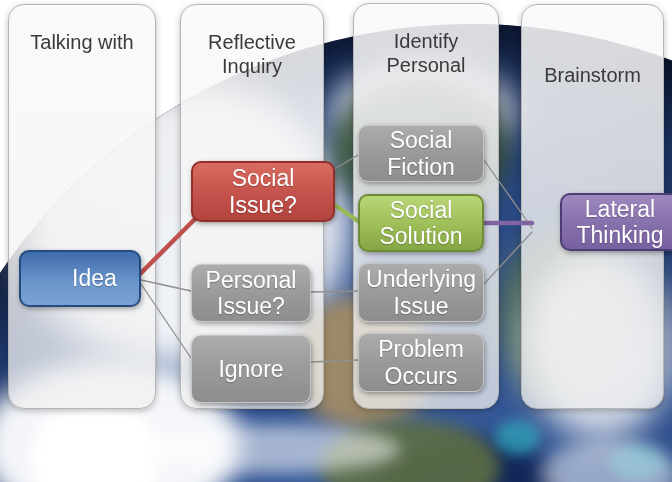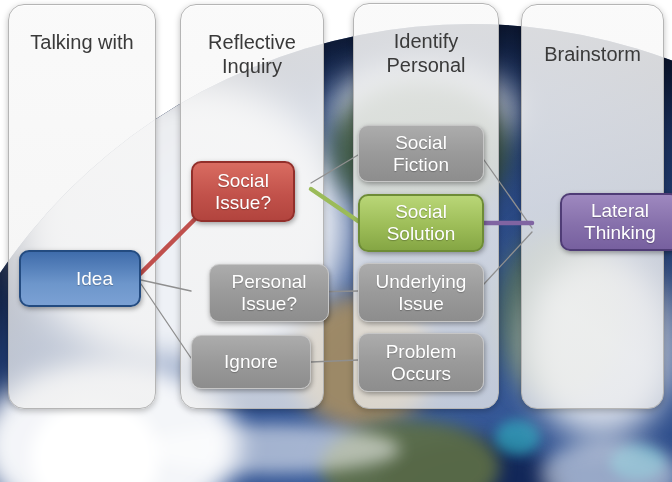--- a/index.html
+++ b/index.html
@@ -45,42 +45,42 @@
     z-index:2;
   }
   #panel-talking-with      {left:8px;   width:146px;}
   #panel-reflective-inquiry{left:180px; width:142px;}
   #panel-identify-problem  {left:353px; width:144px; top:3px; height:404px;}
   #panel-brainstorm        {left:521px; width:141px;}
   .panel-title{
     margin:26px auto 0 auto; max-width:112px;
     text-align:center; color:#3a3a3a; font-size:20px; line-height:1.18;
   }
-  #panel-brainstorm .panel-title{margin-top:38px; max-width:130px;}
+  #panel-brainstorm .panel-title{margin-top:59px; max-width:130px;}
   
   #connectors{position:absolute; left:0; top:0; z-index:3;}
   
   .node{
     position:absolute; z-index:4; border-radius:10px;
     display:flex; align-items:center; justify-content:center;
-    text-align:center; color:#fff; font-size:19px; line-height:1.15;
+    text-align:center; color:#fff; font-size:23px; line-height:1.15;
     padding:0 8px; box-sizing:border-box;
     box-shadow:1px 2px 5px rgba(0,0,0,0.35);
     text-shadow:0 1px 1px rgba(0,0,0,0.25);
   }
   .node .lbl{max-width:110px;}
   .node-blue  {background:linear-gradient(180deg,#3f6cab 0%, #6d96cb 60%, #7ba1d4 100%); border:2px solid #234b80;}
   .node-red   {background:linear-gradient(180deg,#d96c61 0%, #c2524b 55%, #b2443e 100%); border:2px solid #922f2b;}
   .node-gray  {background:linear-gradient(180deg,#acacac 0%, #9a9a9a 50%, #8d8d8d 100%); border:1px solid #c6c6c6;}
   .node-green {background:linear-gradient(180deg,#b9d677 0%, #9dbd58 55%, #85a644 100%); border:2px solid #6e8c37;}
   .node-purple{background:linear-gradient(180deg,#9e88bf 0%, #8670ab 55%, #77609f 100%); border:2px solid #4f3c76;}
   #node-idea            {left:19px;  top:250px; width:122px; height:57px;padding-left:37px;}
-  #node-social-issue    {left:191px; top:161px; width:104px; height:61px;}
-  #node-personal-issue  {left:209px; top:264px; width:120px; height:58px;}
-  #node-ignore          {left:191px; top:335px; width:120px; height:54px;}
+  #node-social-issue    {left:191px; top:161px; width:144px; height:61px;}
+  #node-personal-issue  {left:191px; top:264px; width:120px; height:58px;}
+  #node-ignore          {left:191px; top:335px; width:120px; height:68px;}
   #node-social-fiction  {left:358px; top:125px; width:126px; height:57px;}
   #node-social-solution {left:358px; top:194px; width:126px; height:58px;}
   #node-underlying-issue{left:358px; top:263px; width:126px; height:59px;}
   #node-nothing-occurs  {left:358px; top:333px; width:126px; height:59px;}
   #node-lateral-thinking{left:532px; top:193px; width:120px; height:58px;margin-left:28px;}
 </style>
 </head>
 <body>
 
 <div class="stage">

